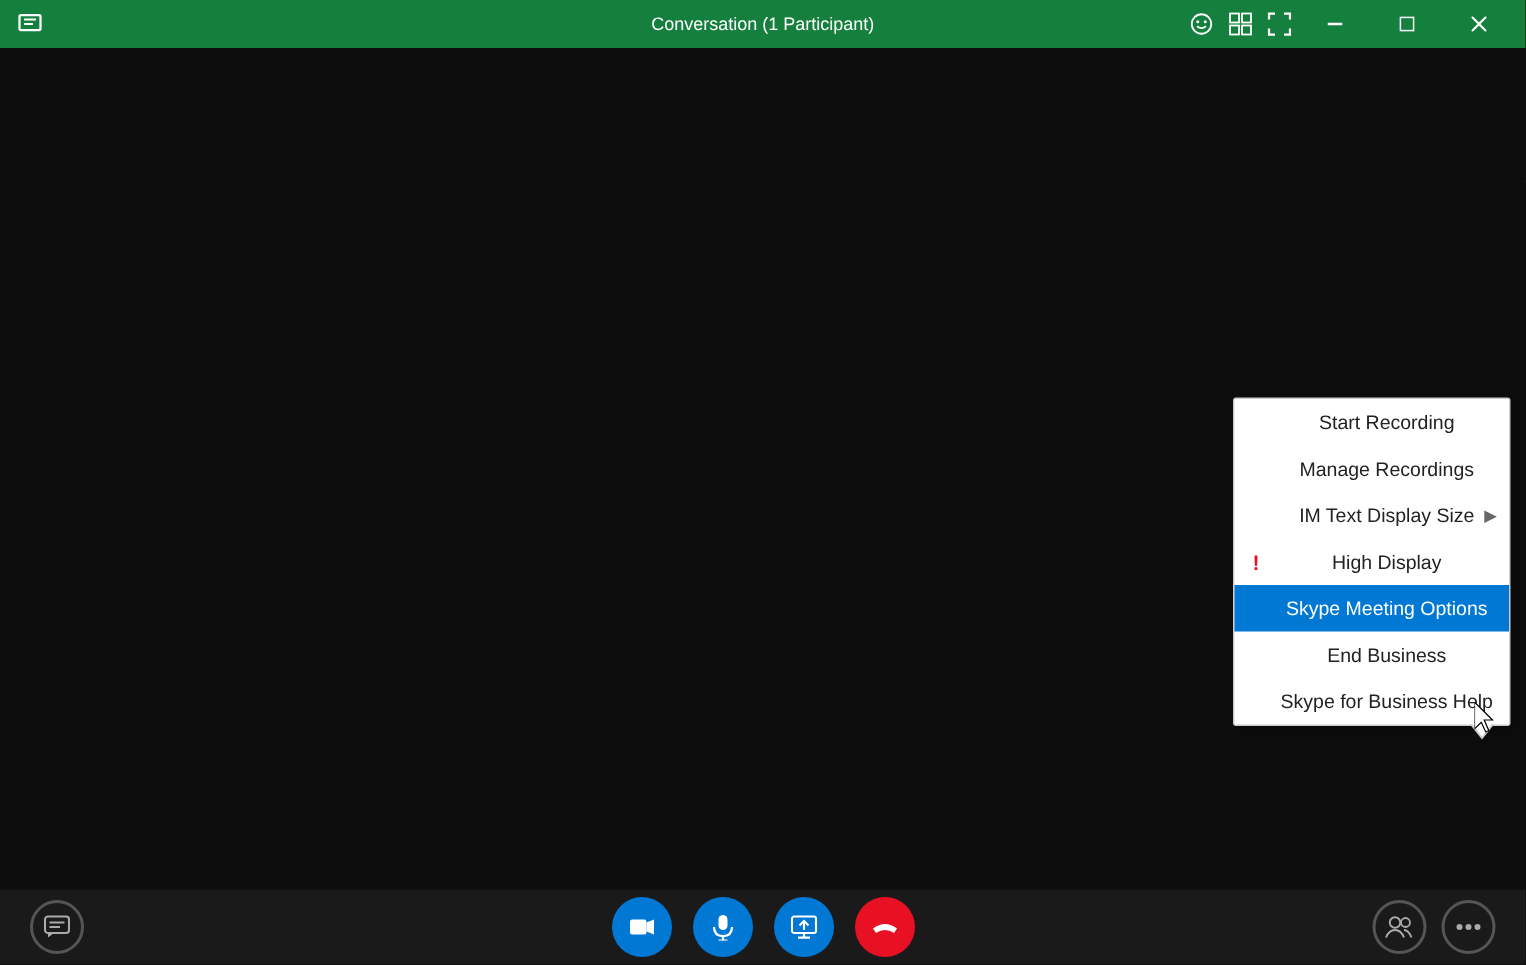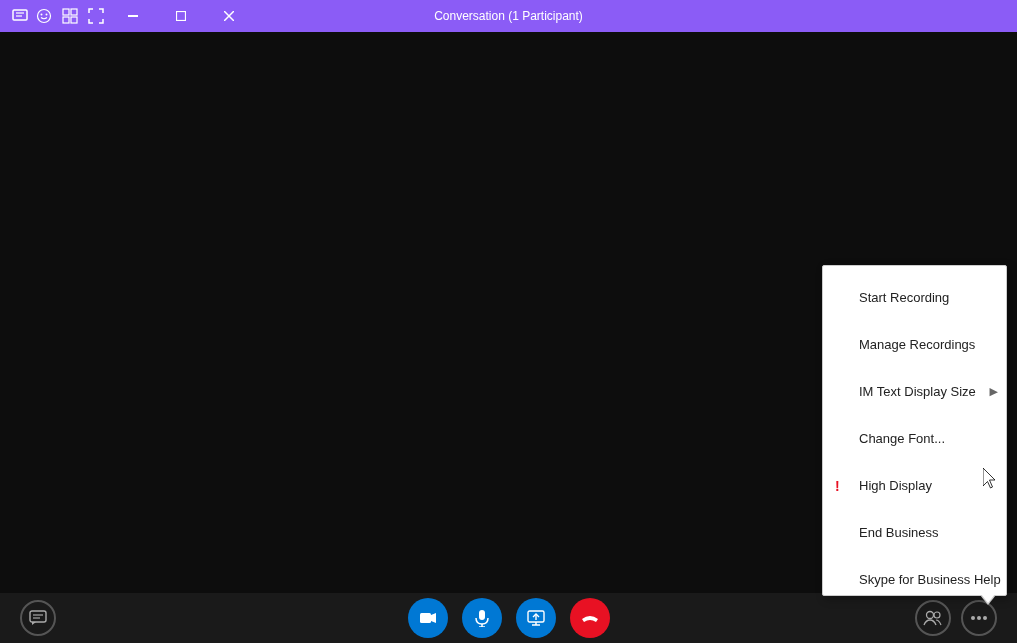--- a/index.html
+++ b/index.html
@@ -8,23 +8,24 @@
       height: 643px;
       overflow: hidden;
       font-family: 'Segoe UI', Arial, sans-serif;
       background: #000;
       position: relative;
     }
 
     
     .title-bar {
       height: 32px;
-      background: #8b5cf6;
-      display: flex;
-      align-items: center;
+      background: #15803d;
+      display: flex;
+      align-items: center;
+      justify-content: space-between;
       padding: 0 8px;
       position: relative;
       z-index: 10;
     }
     .title-bar-left {
       display: flex;
       align-items: center;
       gap: 6px;
     }
     .title-bar-title {
@@ -202,28 +203,29 @@
       right: 10px;
       top: 265px;
       width: 185px;
       background: #fff;
       border: 1px solid #ccc;
       box-shadow: 3px 3px 10px rgba(0,0,0,0.3);
       z-index: 100;
       border-radius: 2px;
     }
     .menu-item {
-      padding: 24px 16px 8px 36px;
+      padding: 8px 16px 8px 36px;
       font-size: 13px;
       color: #222;
       cursor: pointer;
       display: flex;
       align-items: center;
       position: relative;
       white-space: nowrap;
+      justify-content: center;
     }
     .menu-item.highlighted {
       background: #0078d4;
       color: #fff;
     }
     .menu-item .submenu-arrow {
       position: absolute;
       right: 8px;
       font-size: 11px;
       color: #666;
@@ -362,25 +364,25 @@
     <span>Start Recording</span>
   </div>
   <div class="menu-item">
     <span>Manage Recordings</span>
   </div>
   <div class="menu-item">
     <span>IM Text Display Size</span>
     <span class="submenu-arrow">▶</span>
   </div>
   <div class="menu-item">
-    <span>Change Font...</span>
-  </div>
-  <div class="menu-item">
     <span class="excl">!</span>
     <span>High Display</span>
+  </div>
+  <div class="menu-item highlighted">
+    <span>Skype Meeting Options</span>
   </div>
   <div class="menu-item">
     <span>End Business</span>
   </div>
   <div class="menu-item">
     <span>Skype for Business Help</span>
   </div>
   <div class="menu-arrow-down"></div>
 </div>
 

